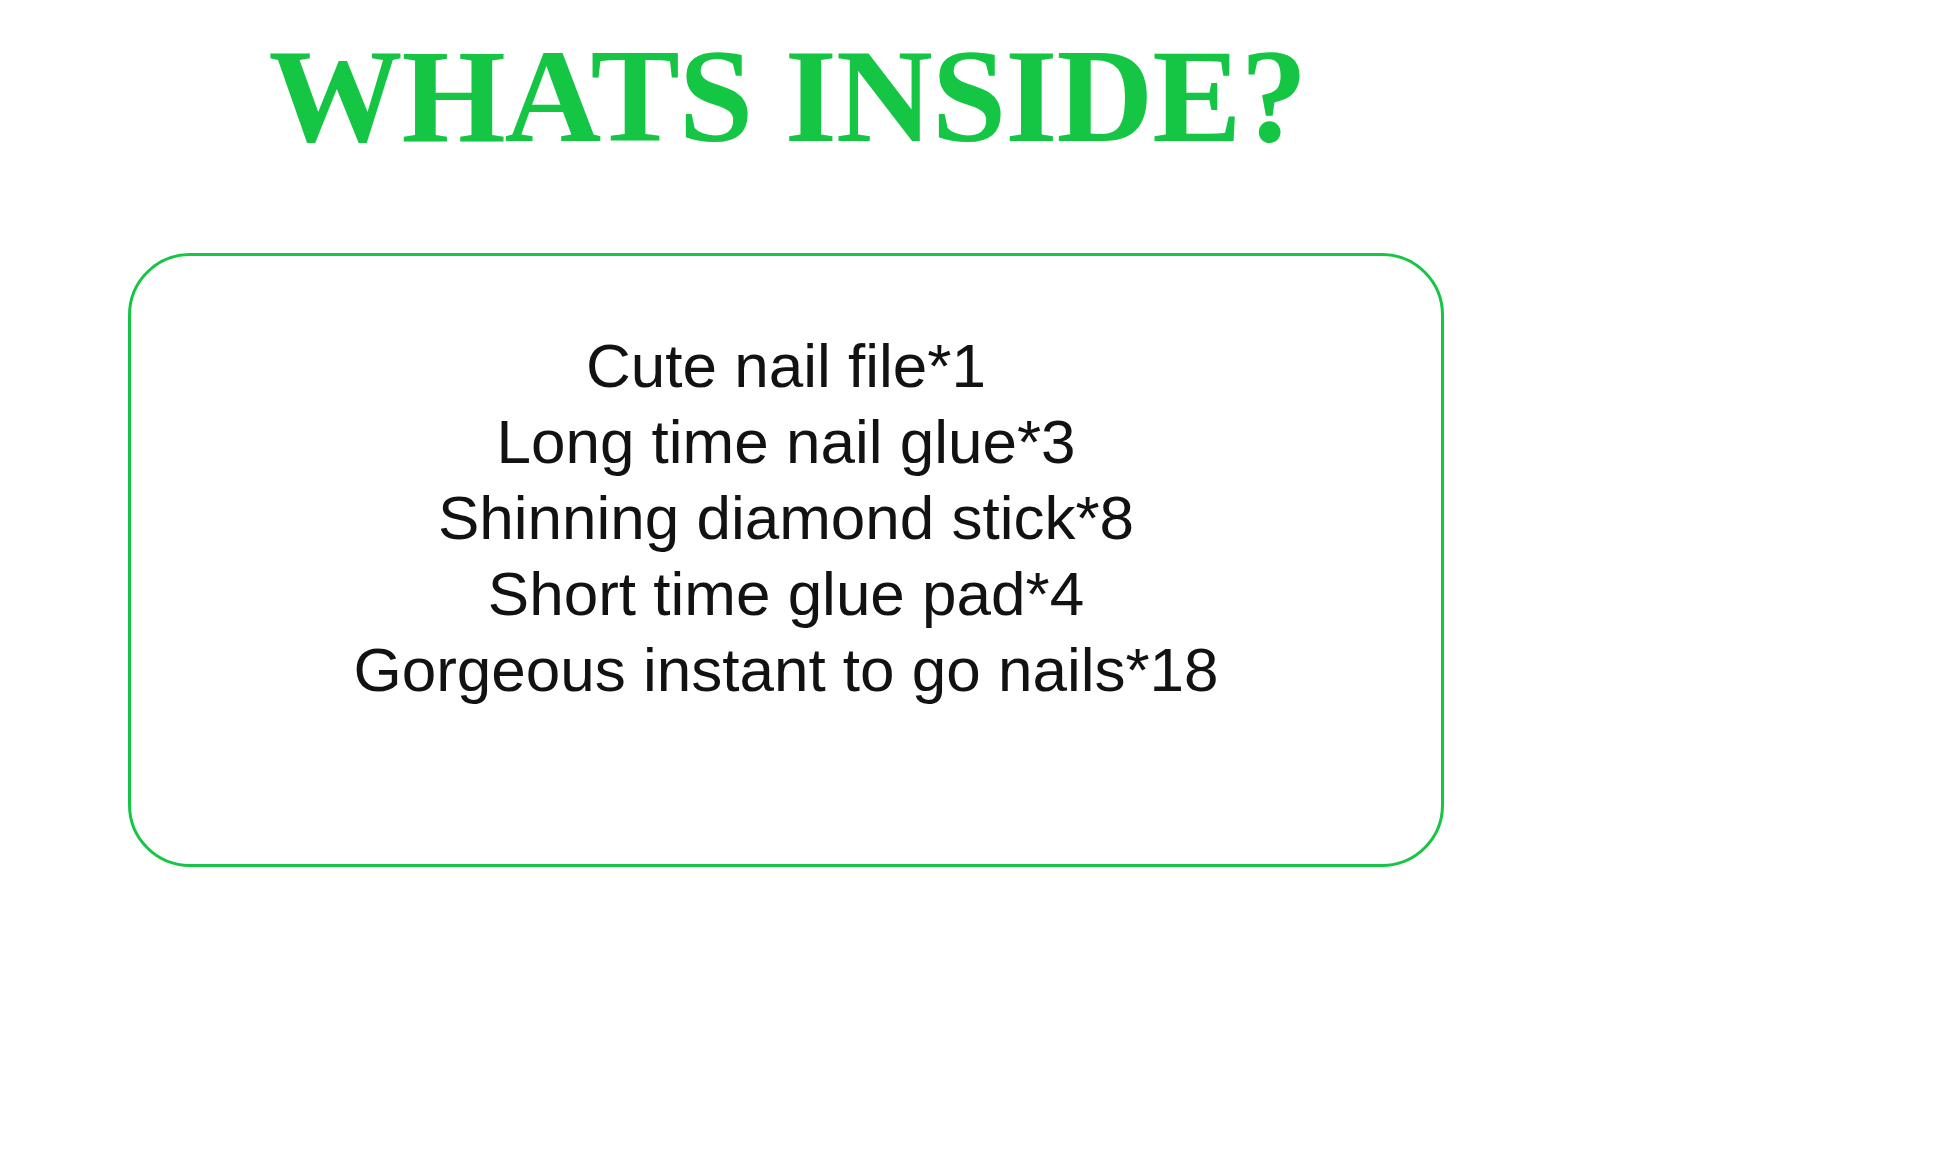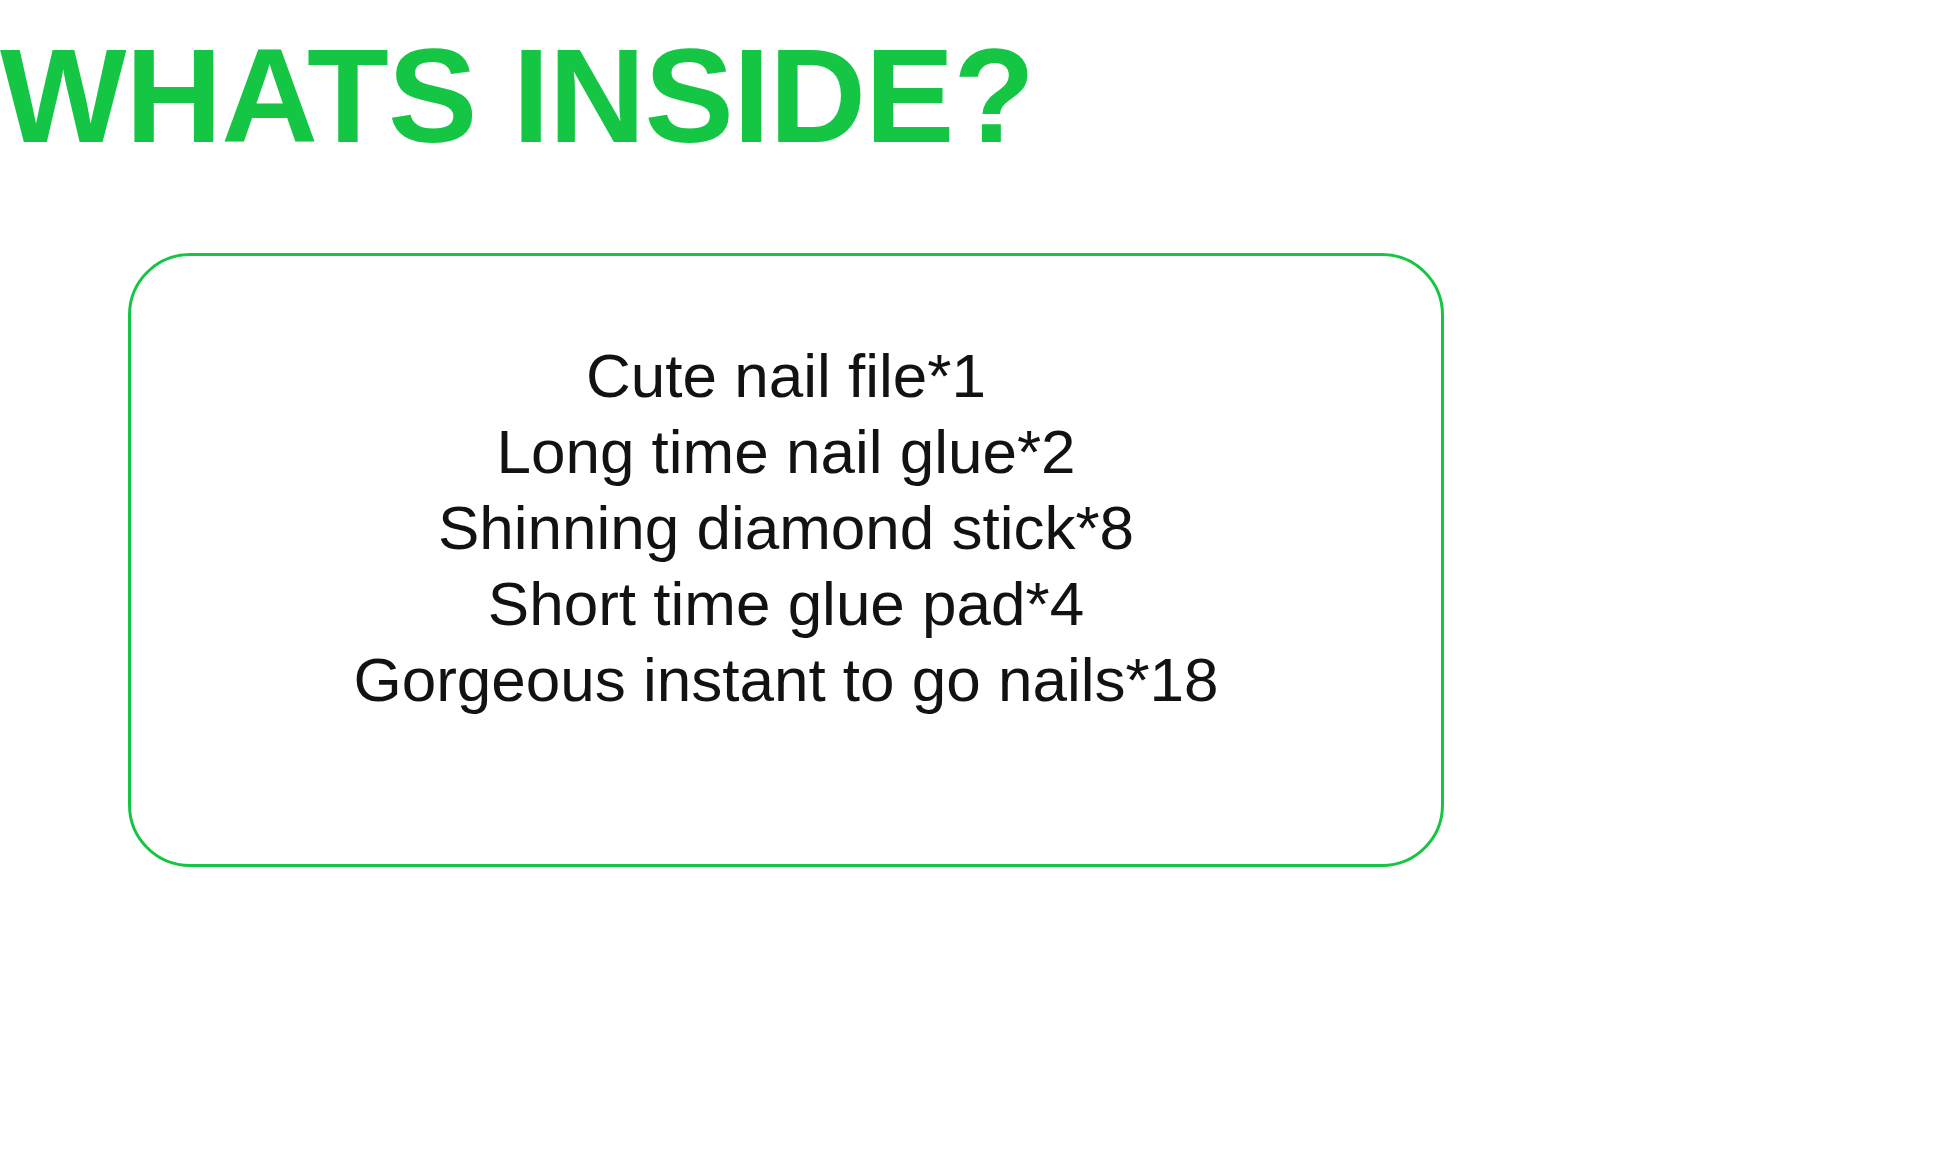--- a/index.html
+++ b/index.html
@@ -17,21 +17,22 @@
     position: relative;
     width: 1946px;
     height: 1160px;
     background: #ffffff;
   }
   .title {
     position: absolute;
     left: 0;
     top: 26px;
     width: 1575px;
-    font-family: Liberation Sans, sans-serif;
+    text-align: center;
+    font-family: Liberation Serif, serif;
     font-weight: bold;
     font-size: 134px;
     line-height: 1.05;
     letter-spacing: -1px;
     color: #15c644;
     white-space: nowrap;
   }
   .items-card {
     position: absolute;
     left: 128px;
@@ -45,21 +46,21 @@
   }
   .items-list {
     position: absolute;
     left: 0;
     right: 0;
     top: 72px;
     display: flex;
     flex-direction: column;
     align-items: center;
     padding: 0;
-    margin: 10px;
+    margin: 0;
     list-style: none;
   }
   .item-line {
     font-family: "Liberation Sans", sans-serif;
     font-weight: normal;
     font-size: 62px;
     line-height: 76px;
     color: #121212;
     text-align: center;
     white-space: nowrap;
@@ -68,20 +69,20 @@
 </head>
 <body>
 
 <div class="page">
 
   <div class="title">WHATS INSIDE?</div>
 
   <div class="items-card">
     <ul class="items-list">
       <li class="item-line">Cute nail file*1</li>
-      <li class="item-line">Long time nail glue*2</li>
+      <li class="item-line">Long time nail glue*3</li>
       <li class="item-line">Shinning diamond stick*8</li>
       <li class="item-line">Short time glue pad*4</li>
       <li class="item-line">Gorgeous instant to go nails*18</li>
     </ul>
   </div>
 
 </div>
 
 </body></html>

